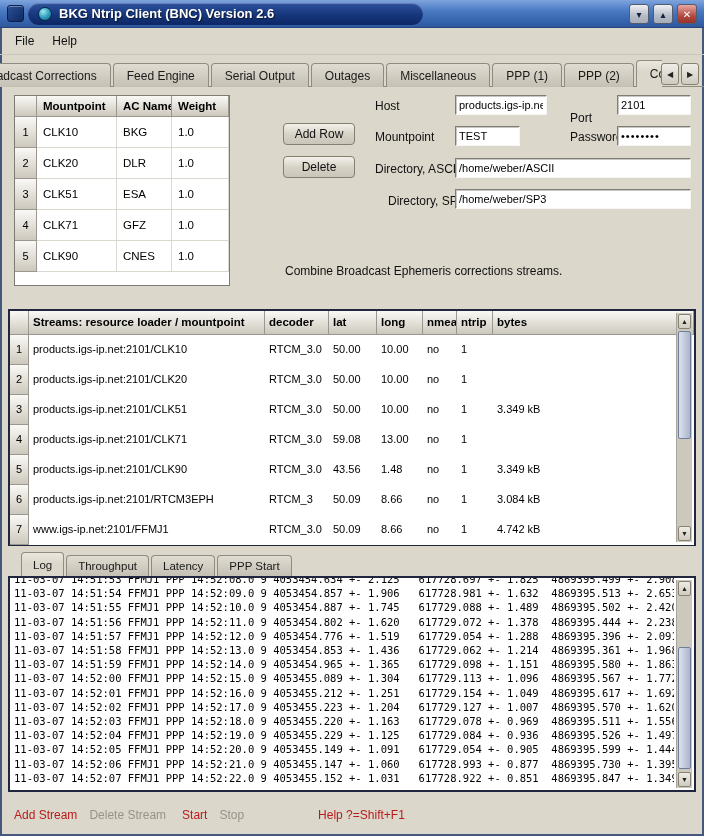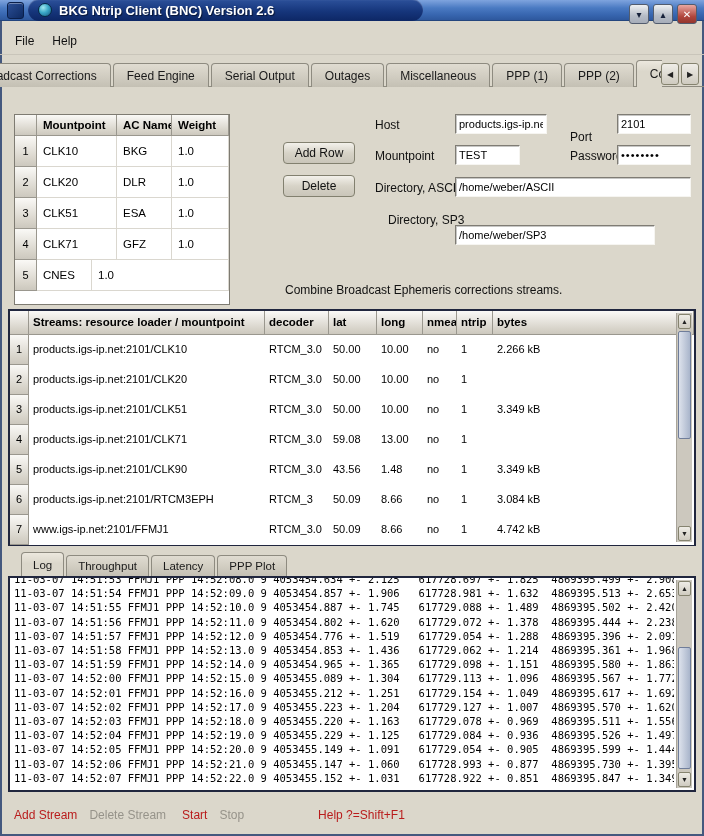--- a/index.html
+++ b/index.html
@@ -4,21 +4,21 @@
 <style>
   * { margin:0; padding:0; box-sizing:border-box; }
   body { background:#8d8d8d; font-family:"Liberation Sans", sans-serif; }
   .window {
     position:relative; width:704px; height:836px; background:#dbd7cb; overflow:hidden;
     box-shadow: inset 2px 0 0 #44587e, inset -2px 0 0 #44587e, inset 0 -2px 0 #44587e;
   }
 
   
   .titlebar {
-    position:absolute; top:0; left:0; width:704px; height:21px;
+    position:absolute; top:0; left:0; width:704px; height:28px;
     background:linear-gradient(180deg,#7fa4de 0%,#4a7ac2 40%,#3765af 75%,#2e589d 100%);
     display:flex; align-items:center; border-bottom:1px solid #1c3succ466; border-bottom:1px solid #24467e;
   }
   .menu-icon { width:17px; height:17px; margin-left:7px; border-radius:3px;
     background:linear-gradient(135deg,#2b4f96,#0e2a62); border:1px solid #0a1f4a;
     box-shadow: inset 0 1px 0 rgba(255,255,255,.35); }
   .title-capsule { height:22px; width:395px; margin-left:4px; padding:0 10px; border-radius:11px;
     background:linear-gradient(180deg,#2d529c 0%,#16367c 55%,#0d2765 100%);
     display:flex; align-items:center; gap:7px; box-shadow: inset 0 1px 1px rgba(255,255,255,.3); }
   .app-icon { width:14px; height:14px; border-radius:50%;
@@ -49,21 +49,21 @@
     border:1px solid #8e8b80; border-bottom:none; border-radius:4px 4px 0 0; }
   .tab.first { margin-left:-36px; }
   .tab.active { z-index:2; height:28px; background:linear-gradient(180deg,#ece8de,#dbd7cb 40%);
     border-bottom:1px solid #dbd7cb; margin-bottom:-1px; }
   .tab-arrows { position:absolute; right:5px; bottom:2px; display:flex; gap:2px; z-index:2; }
   .arrow-btn { width:18px; height:22px; font-size:8px; color:#222;
     display:flex; align-items:center; justify-content:center;
     background:linear-gradient(180deg,#efede7,#cfcbc0); border:1px solid #85836f; border-radius:3px; }
 
   
-  .combo-panel { position:absolute; top:87px; left:0; width:100%; height:218px;margin-top:19px; }
+  .combo-panel { position:absolute; top:87px; left:0; width:100%; height:218px; }
 
   .combo-table { position:absolute; left:14px; top:8px; width:216px; height:191px;
     background:#fff; border:1px solid #7e7b72; overflow:hidden; }
   .ct-header { display:flex; height:21px; line-height:20px; }
   .ct-corner, .ct-h, .ct-num {
     background:linear-gradient(180deg,#faf9f6,#d6d2c8 80%,#ccc8be);
     border-right:1px solid #9a978e; border-bottom:1px solid #9a978e; }
   .ct-corner { width:22px; flex:0 0 auto; }
   .ct-h { padding-left:6px; font-size:11.5px; font-weight:bold; white-space:nowrap; overflow:hidden; }
   .w-m { width:80px; flex:0 0 auto; } .w-a { width:55px; flex:0 0 auto; } .w-w { flex:1; }
@@ -86,21 +86,21 @@
 
   .qt-input { position:absolute; height:20px; background:#fff; color:#000;
     border:1px solid #7f7c74; border-right-color:#f6f5f1; border-bottom-color:#f6f5f1;
     box-shadow: inset 1px 1px 0 rgba(95,95,88,.35);
     font-family:"Liberation Sans", sans-serif; font-size:11px; padding:0 3px; }
   .in-host { left:455px; top:8px;  width:92px; }
   .in-port { left:617px; top:8px;  width:74px; }
   .in-mp   { left:455px; top:39px; width:65px; }
   .in-pass { left:617px; top:39px; width:74px; letter-spacing:1px; }
   .in-da   { left:455px; top:71px; width:236px; }
-  .in-ds   { left:455px; top:119px; width:200px; }
+  .in-ds   { left:455px; top:102px; width:236px; }
 
   .hint { position:absolute; left:285px; top:177px; font-size:12px; color:#111; }
 
   
   .streams-panel { position:absolute; left:8px; top:309px; width:688px; height:237px;
     background:#fff; border:2px solid #20263e; display:flex; flex-direction:column; }
   .st-header { display:flex; height:24px; line-height:23px; flex:0 0 auto; }
   .st-corner, .st-h, .st-num {
     background:linear-gradient(180deg,#faf9f6,#d6d2c8 80%,#ccc8be);
     border-right:1px solid #9a978e; border-bottom:1px solid #9a978e; }
@@ -223,20 +223,21 @@
 
           <div class="ct-row">
             <div class="ct-num">4</div>
             <div class="ct-cell w-m">CLK71</div>
             <div class="ct-cell w-a">GFZ</div>
             <div class="ct-cell w-w">1.0</div>
           </div>
 
           <div class="ct-row">
             <div class="ct-num">5</div>
+            <div class="ct-cell w-m">CLK90</div>
             <div class="ct-cell w-a">CNES</div>
             <div class="ct-cell w-w">1.0</div>
           </div>
         </div>
     </div>
 
     <div class="qt-button btn-addrow">Add Row</div>
     <div class="qt-button btn-delete">Delete</div>
 
     <span class="f-label lbl-host">Host</span>
@@ -272,21 +273,20 @@
     <div class="st-body">
 
         <div class="st-row">
           <div class="st-num">1</div>
           <div class="st-c c-src">products.igs-ip.net:2101/CLK10</div>
           <div class="st-c c-dec">RTCM_3.0</div>
           <div class="st-c c-lat">50.00</div>
           <div class="st-c c-long">10.00</div>
           <div class="st-c c-nmea">no</div>
           <div class="st-c c-ntrip">1</div>
-          <div class="st-c c-bytes">2.266 kB</div>
         </div>
 
         <div class="st-row">
           <div class="st-num">2</div>
           <div class="st-c c-src">products.igs-ip.net:2101/CLK20</div>
           <div class="st-c c-dec">RTCM_3.0</div>
           <div class="st-c c-lat">50.00</div>
           <div class="st-c c-long">10.00</div>
           <div class="st-c c-nmea">no</div>
           <div class="st-c c-ntrip">1</div>
@@ -350,21 +350,21 @@
       <div class="sb-btn sb-up">▲</div>
       <div class="sb-thumb st-thumb"></div>
       <div class="sb-btn sb-down">▼</div>
     </div>
   </div>
 
   <div class="log-tabbar">
     <div class="ltab active">Log</div>
     <div class="ltab">Throughput</div>
     <div class="ltab">Latency</div>
-    <div class="ltab">PPP Plot</div>
+    <div class="ltab">PPP Start</div>
   </div>
 
   <div class="log-panel">
     <div class="log-text">
 
         <div class="log-line">11-03-07 14:51:53 FFMJ1 PPP 14:52:08.0 9 4053454.634 +- 2.125   617728.697 +- 1.825  4869395.499 +- 2.908</div>
 
         <div class="log-line">11-03-07 14:51:54 FFMJ1 PPP 14:52:09.0 9 4053454.857 +- 1.906   617728.981 +- 1.632  4869395.513 +- 2.653</div>
 
         <div class="log-line">11-03-07 14:51:55 FFMJ1 PPP 14:52:10.0 9 4053454.887 +- 1.745   617729.088 +- 1.489  4869395.502 +- 2.420</div>

